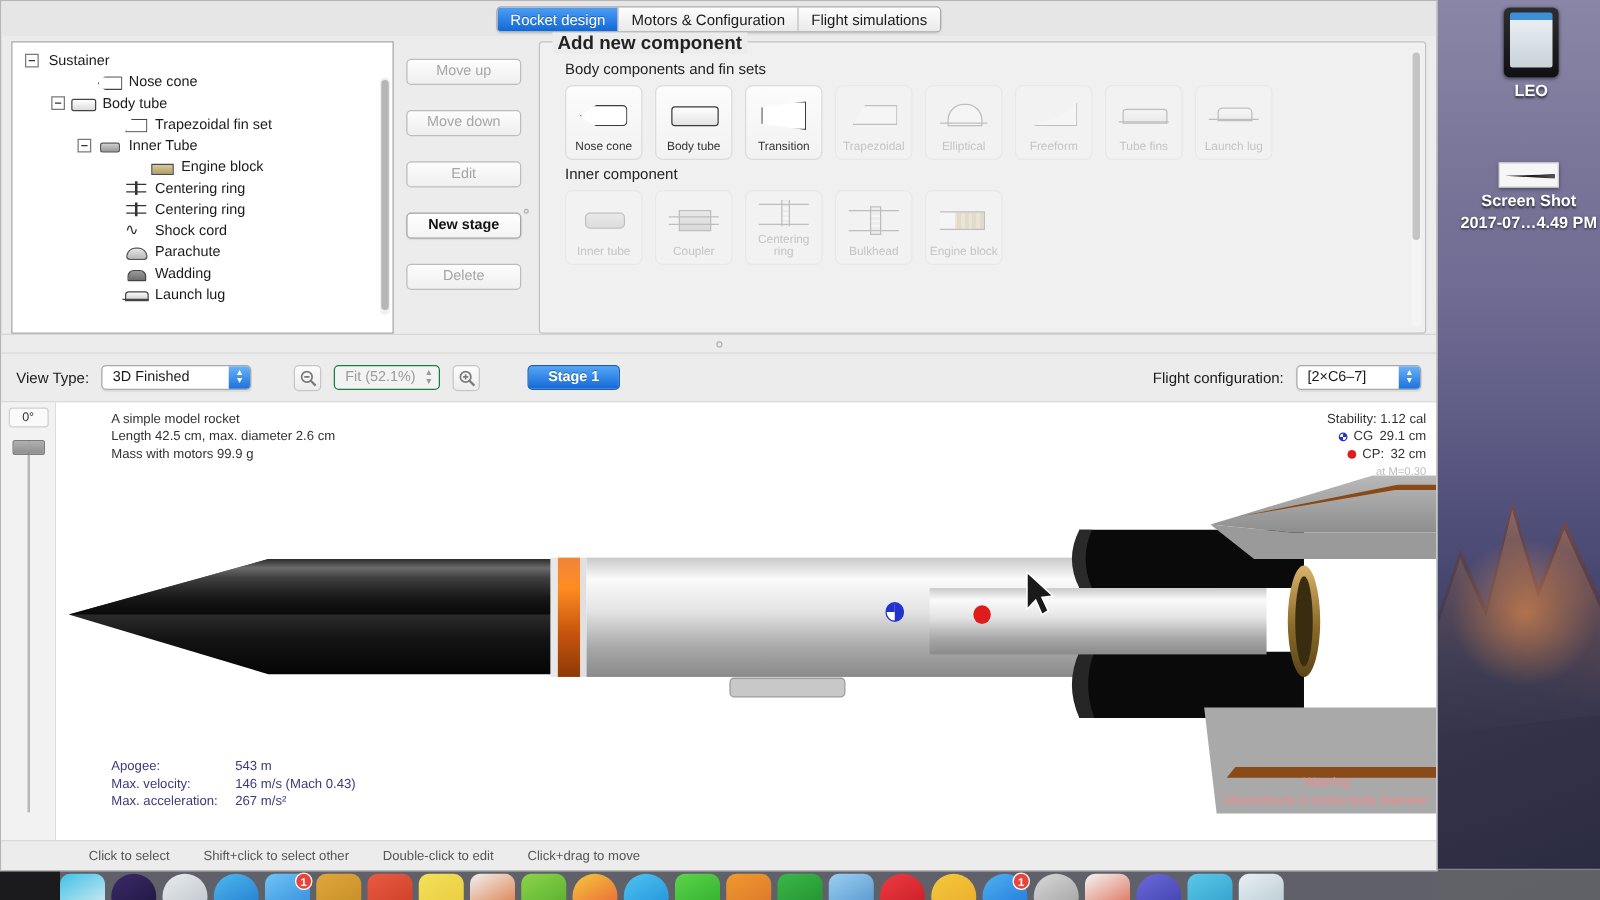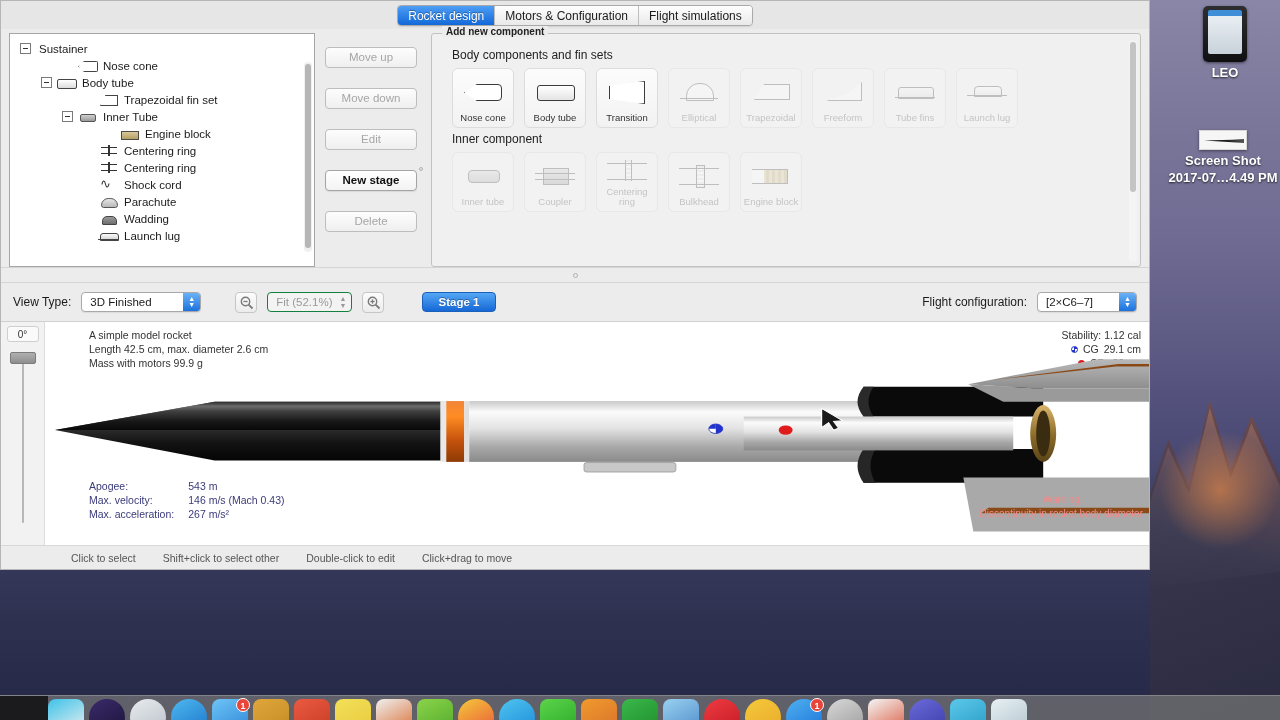--- a/index.html
+++ b/index.html
@@ -75,21 +75,21 @@
                margin-top: 3px; flex: 0 0 auto; }
   .dock-item.circle { border-radius: 50%; }
   .badge {
     position: absolute; right: -2px; top: -1px; min-width: 14px; height: 14px;
     border-radius: 7px; background: #e8443a; color: #fff; font-size: 9px;
     line-height: 14px; text-align: center; border: 1px solid #fff; font-weight: bold;
   }
 
   
   #app {
-    position: absolute; left: 0; top: 0; width: 1150px; height: 570px;
+    position: absolute; left: 0; top: 0; width: 1150px; height: 697px;
     background: #ececec; border: 1px solid #b6b6b6;
     display: flex; flex-direction: column; overflow: hidden;
   }
 
   
   #tabbar { height: 28px; background: #e6e6e6; display: flex; justify-content: center;
             align-items: flex-start; padding-top: 4px; }
   .tabs { display: flex; border: 1px solid #a9a9a9; border-radius: 4px; overflow: hidden;
           box-shadow: 0 1px 1px rgba(0,0,0,.08); height: 21px; }
   .tab { padding: 0 10px; font-size: 12px; line-height: 21px; color: #1a1a1a;
@@ -156,21 +156,21 @@
   .mbtn.enabled { color: #111; border-color: #a4a4a4; font-weight: bold;
                   background: linear-gradient(180deg, #ffffff, #f3f3f3);
                   box-shadow: 0 1px 1px rgba(0,0,0,.08); }
   .split-dot { position: absolute; left: 104px; top: 134px; width: 4px; height: 4px;
                border-radius: 50%; border: 1px solid #b0b0b0; }
 
   
   #addpanel { flex: 1; margin-left: 4px; border: 1px solid #c2c2c2; border-radius: 3px;
               background: #f0f0f0; position: relative; padding: 10px 10px 4px 10px; }
   #addpanel .ptitle { position: absolute; left: 10px; top: -8px; background: #ececec;
-                      padding: 0 4px; font-size: 10px; font-weight: bold; color: #222; }
+                      padding: 0 4px; font-size: 15px; font-weight: bold; color: #222; }
   .group-label { font-size: 12px; color: #222; margin: 4px 0 6px 10px; }
   .comp-row { display: flex; gap: 10px; padding-left: 10px; }
   .comp {
     width: 62px; height: 60px; border: 1px solid #dcdcdc; border-radius: 6px;
     background: linear-gradient(180deg, #fcfcfc, #f2f2f2);
     display: flex; flex-direction: column; align-items: center; justify-content: flex-end;
     padding-bottom: 4px; font-size: 9.5px; color: #333; text-align: center; line-height: 10px;
   }
   .comp.disabled { color: #c4c4c4; background: #f2f2f2; border-color: #e8e8e8; }
   .comp .glyph { flex: 1; display: flex; align-items: center; justify-content: center; width: 100%; }
@@ -460,29 +460,29 @@
             <div class="cname">Body tube</div>
           </div>
           <div class="comp">
             <div class="glyph">
               <div class="g g-trans"></div>
             </div>
             <div class="cname">Transition</div>
           </div>
           <div class="comp disabled">
             <div class="glyph">
+              <div class="g g-trap"></div>
+            </div>
+            <div class="cname">Trapezoidal</div>
+          </div>
+          <div class="comp disabled">
+            <div class="glyph">
               <div class="g g-ell"></div>
             </div>
             <div class="cname">Elliptical</div>
-          </div>
-          <div class="comp disabled">
-            <div class="glyph">
-              <div class="g g-trap"></div>
-            </div>
-            <div class="cname">Trapezoidal</div>
           </div>
           <div class="comp disabled">
             <div class="glyph">
               <div class="g g-free"></div>
             </div>
             <div class="cname">Freeform</div>
           </div>
           <div class="comp disabled">
             <div class="glyph">
               <div class="g g-tubefins"></div>

